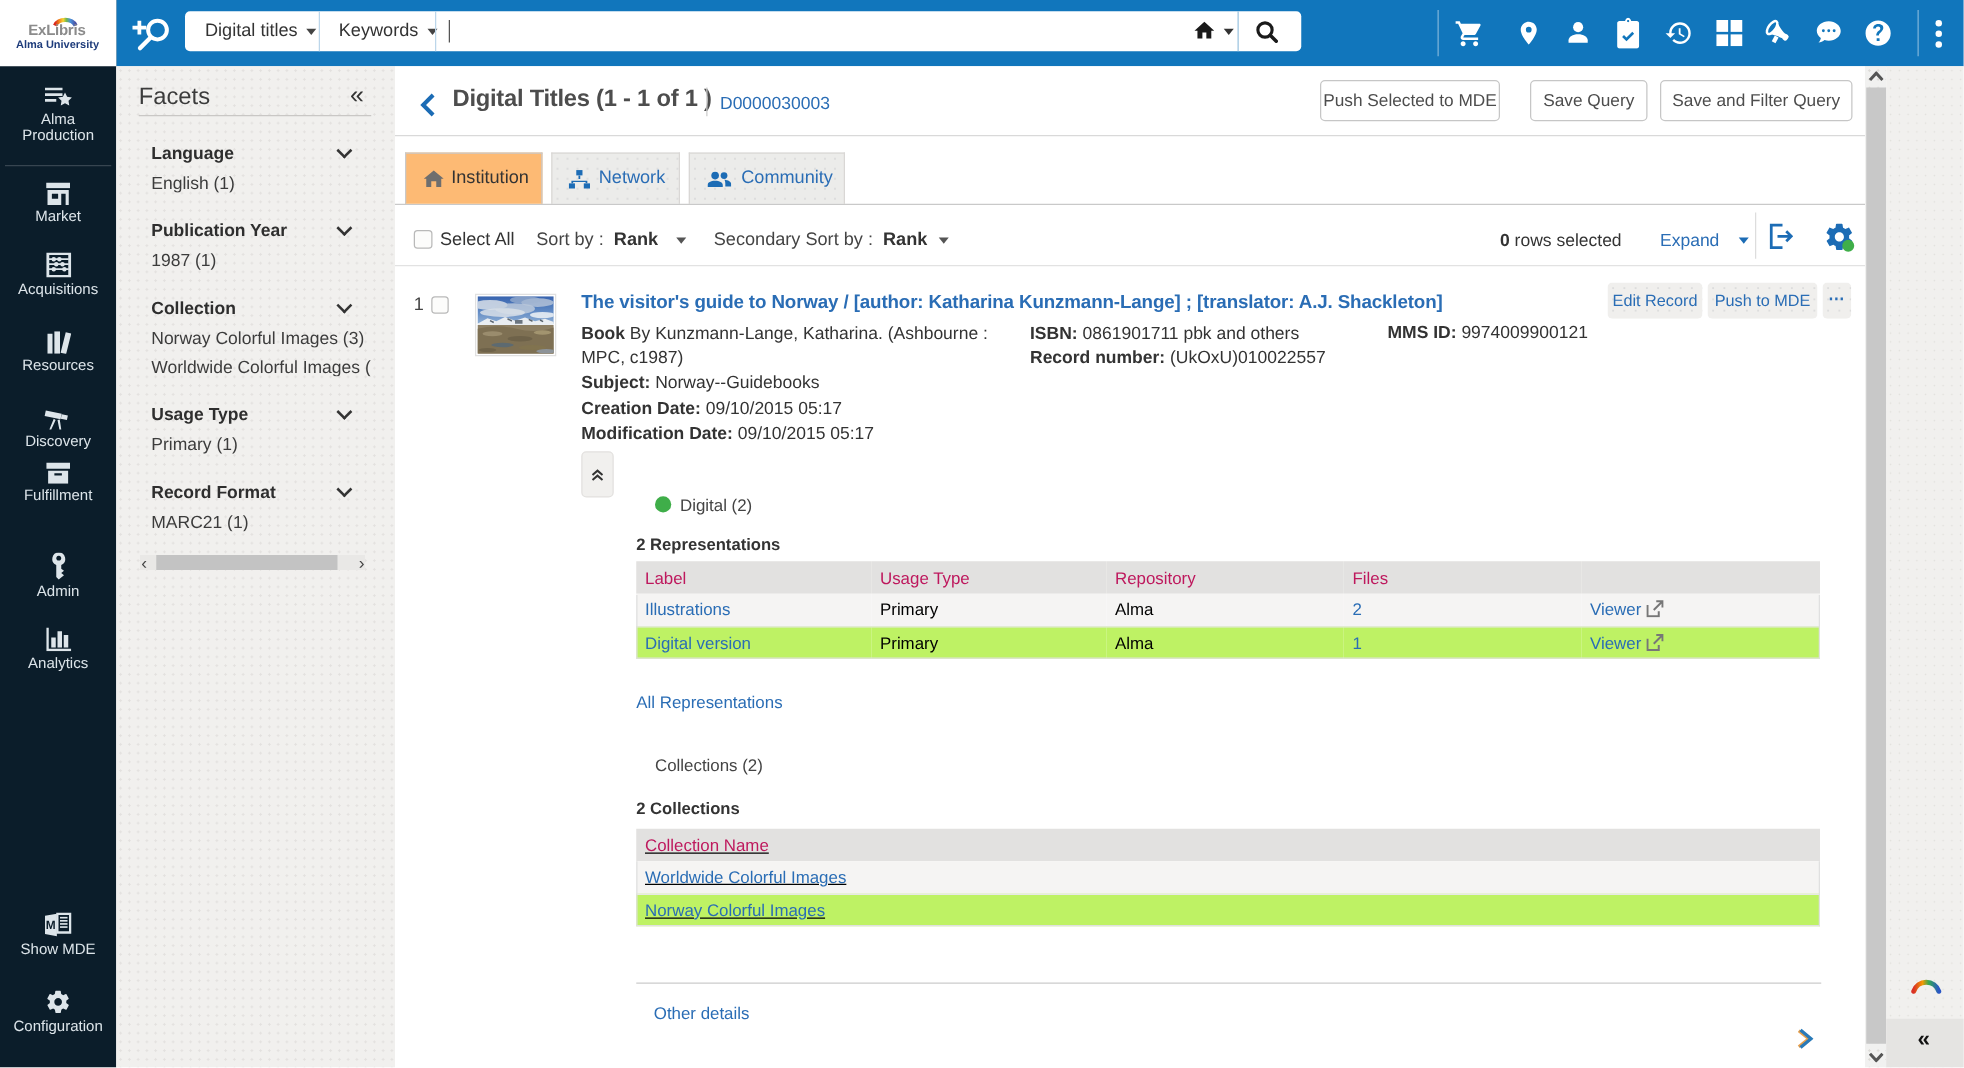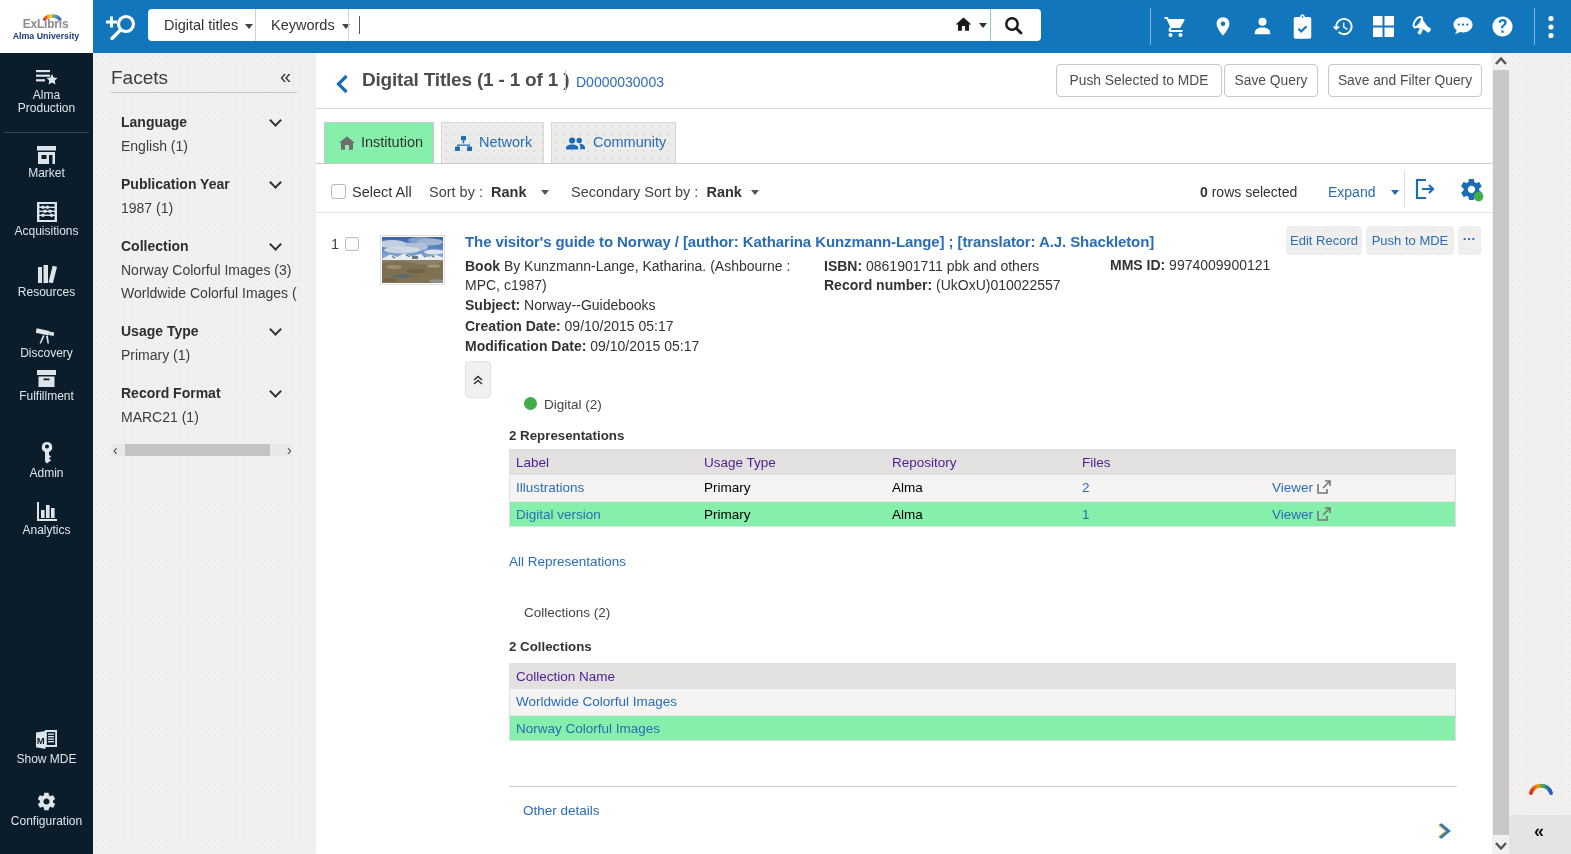--- a/index.html
+++ b/index.html
@@ -41,26 +41,26 @@
 #rp-collapse { position:absolute; left:1534px; top:821px; font-size:18px; font-weight:bold; color:#111; }
 
 #main { left:316px; top:53px; width:1176px; height:801px; background:#fff; }
 .blue { color:#2a6db5; }
 .btn-white { position:absolute; height:33px; background:#fff; border:1px solid #c6c6c6; border-radius:4px; font-size:13.8px; color:#4d4d4d; text-align:center; }
 .btn-gray { position:absolute; height:29px; background:#f0efed; border-radius:4px; font-size:13px; color:#2a6db5; text-align:center;
   background-image:radial-gradient(#ddd 0.8px, transparent 0.9px); background-size:9px 9px; }
 .tab { position:absolute; top:69px; height:41px; font-size:14.5px; }
 .tab-inactive { background:#ececea; border:1px solid #d9d7d5; border-bottom:none; color:#2a6db5;
   background-image:radial-gradient(#ddd 0.8px, transparent 0.9px); background-size:8px 8px; }
-.tab-active { background:#86efac; border:1px solid #c9c9c9; border-bottom:none; color:#333; }
+.tab-active { background:#fdba74; border:1px solid #c9c9c9; border-bottom:none; color:#333; }
 table.grid { border-collapse:collapse; font-size:13.5px; }
-table.grid th { background:#e2e1e0; font-weight:normal; color:#4c1d95; text-align:left; }
+table.grid th { background:#e2e1e0; font-weight:normal; color:#be185d; text-align:left; }
 table.grid td, table.grid th { padding:0 0 0 7px; height:26px; border:none; }
 .rowA { background:#f5f4f3; }
-.rowB { background:#86efac; }
+.rowB { background:#bef264; }
 </style>
 </head>
 <body>
 <div id="app">
   <div class="abs" id="topbar">
     <svg style="position:absolute;left:12px;top:13px" width="34" height="28" viewBox="0 0 34 28">
       <circle cx="21" cy="11" r="7.5" fill="none" stroke="#fff" stroke-width="3.2"></circle>
       <line x1="15.5" y1="17" x2="7" y2="25.5" stroke="#fff" stroke-width="3.4" stroke-linecap="round"></line>
       <line x1="1" y1="9" x2="12" y2="9" stroke="#fff" stroke-width="3"></line>
       <line x1="6.5" y1="3.5" x2="6.5" y2="14.5" stroke="#fff" stroke-width="3"></line>
@@ -276,21 +276,21 @@
     <div class="farrow" style="left:194px">›</div>
   </div>
   <div class="abs" id="main">
 
     <svg style="position:absolute;left:19px;top:21px" width="14" height="20" viewBox="0 0 14 20">
       <path d="M11.5 2 L3.5 10 L11.5 18" fill="none" stroke="#1c6cb5" stroke-width="3.2"></path>
     </svg>
     <div style="position:absolute;left:46px;top:16px;font-size:19px;letter-spacing:-0.2px;font-weight:bold;color:#4d4d4d;">Digital Titles (1 - 1 of 1 )</div>
     <div style="position:absolute;left:249px;top:17px;width:1px;height:23px;background:#ccc;"></div>
     <div class="blue" style="position:absolute;left:260px;top:21px;font-size:14px;">D0000030003</div>
-    <div class="btn-white" style="left:740px;top:11px;width:166px;line-height:31px;">Push Selected to MDE</div>
+    <div class="btn-white" style="left:740px;top:11px;width:144px;line-height:31px;">Push Selected to MDE</div>
     <div class="btn-white" style="left:908px;top:11px;width:94px;line-height:31px;">Save Query</div>
     <div class="btn-white" style="left:1012px;top:11px;width:154px;line-height:31px;">Save and Filter Query</div>
     <div style="position:absolute;left:0;top:55px;width:1176px;height:1px;background:#d9d9d9;"></div>
 
     <div class="tab tab-active" style="left:8px;width:110px;z-index:2;">
       <svg style="position:absolute;left:14px;top:13px" width="16" height="14" viewBox="0 0 24 20" fill="#6e6e6e">
         <path d="M12 0 L0 10 L3 10 L3 20 L9 20 L9 13 L15 13 L15 20 L21 20 L21 10 L24 10 Z"></path>
       </svg>
       <span style="position:absolute;left:36px;top:11px;color:#333;">Institution</span>
     </div>
@@ -414,21 +414,21 @@
             </tr>
       </tbody>
         </table>
       <div style="position:absolute;left:0;top:27px;right:0;bottom:0;border:1px solid #e0e0e0;border-top:none;pointer-events:none;"></div>
     </div>
     <div class="blue" style="position:absolute;left:193px;top:501px;font-size:13.5px;">All Representations</div>
     <div style="position:absolute;left:208px;top:552px;font-size:13.5px;color:#444;">Collections (2)</div>
     <div style="position:absolute;left:193px;top:586px;font-size:13.3px;font-weight:bold;color:#333;">2 Collections</div>
 
     <div style="position:absolute;left:193px;top:610px;width:947px;">
-      <table class="grid" style="width:947px;">
+      <table class="grid" style="width:947px;text-decoration:underline;">
         <tbody>
             <tr>
               <th>Collection Name</th>
             </tr>
         <tr class="rowA" style="border-bottom:1px solid #e8e8e8;">
               <td class="blue">Worldwide Colorful Images</td>
             </tr>
         <tr class="rowB">
               <td class="blue">Norway Colorful Images</td>
             </tr>

